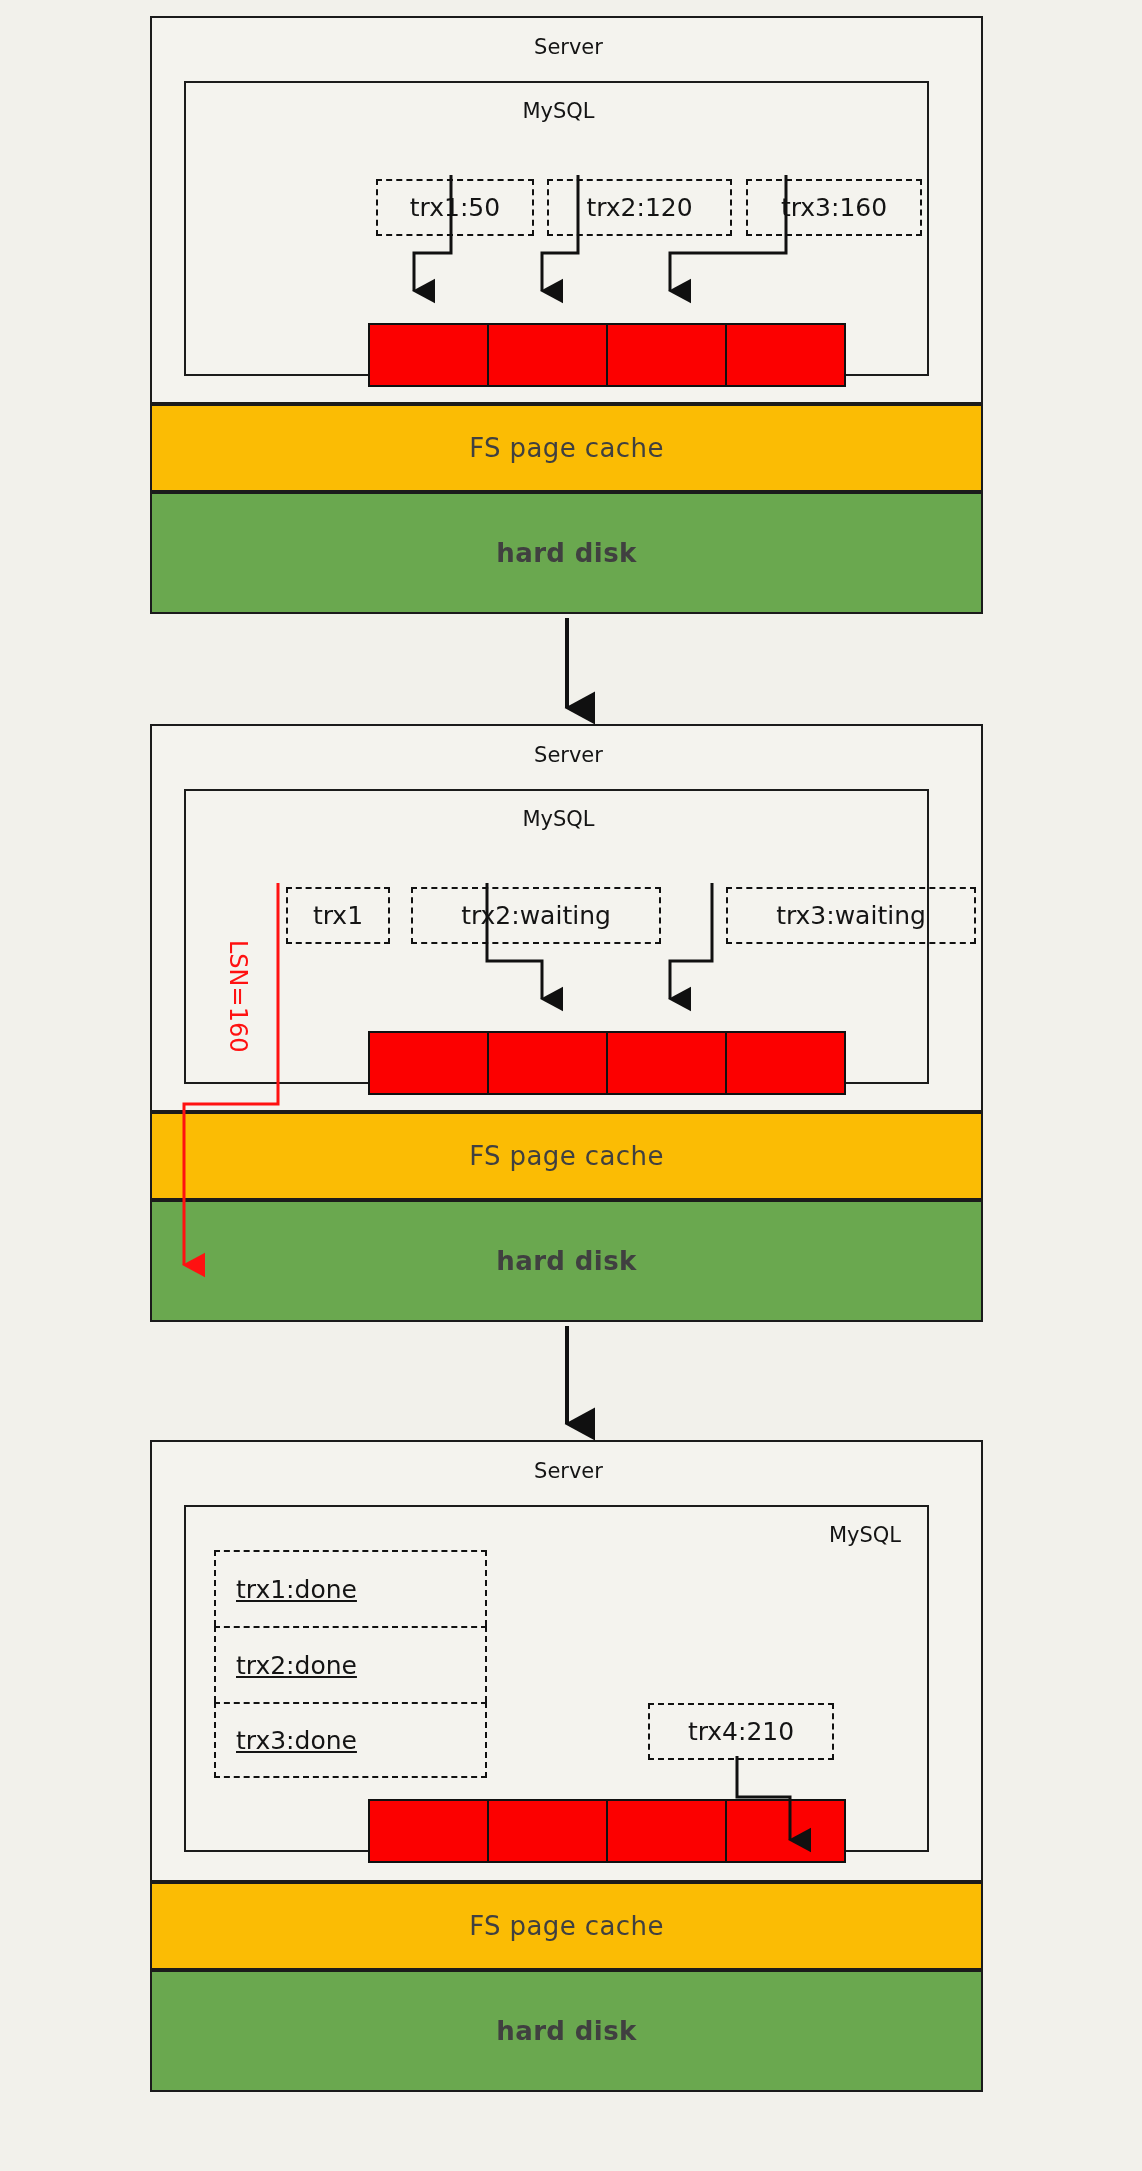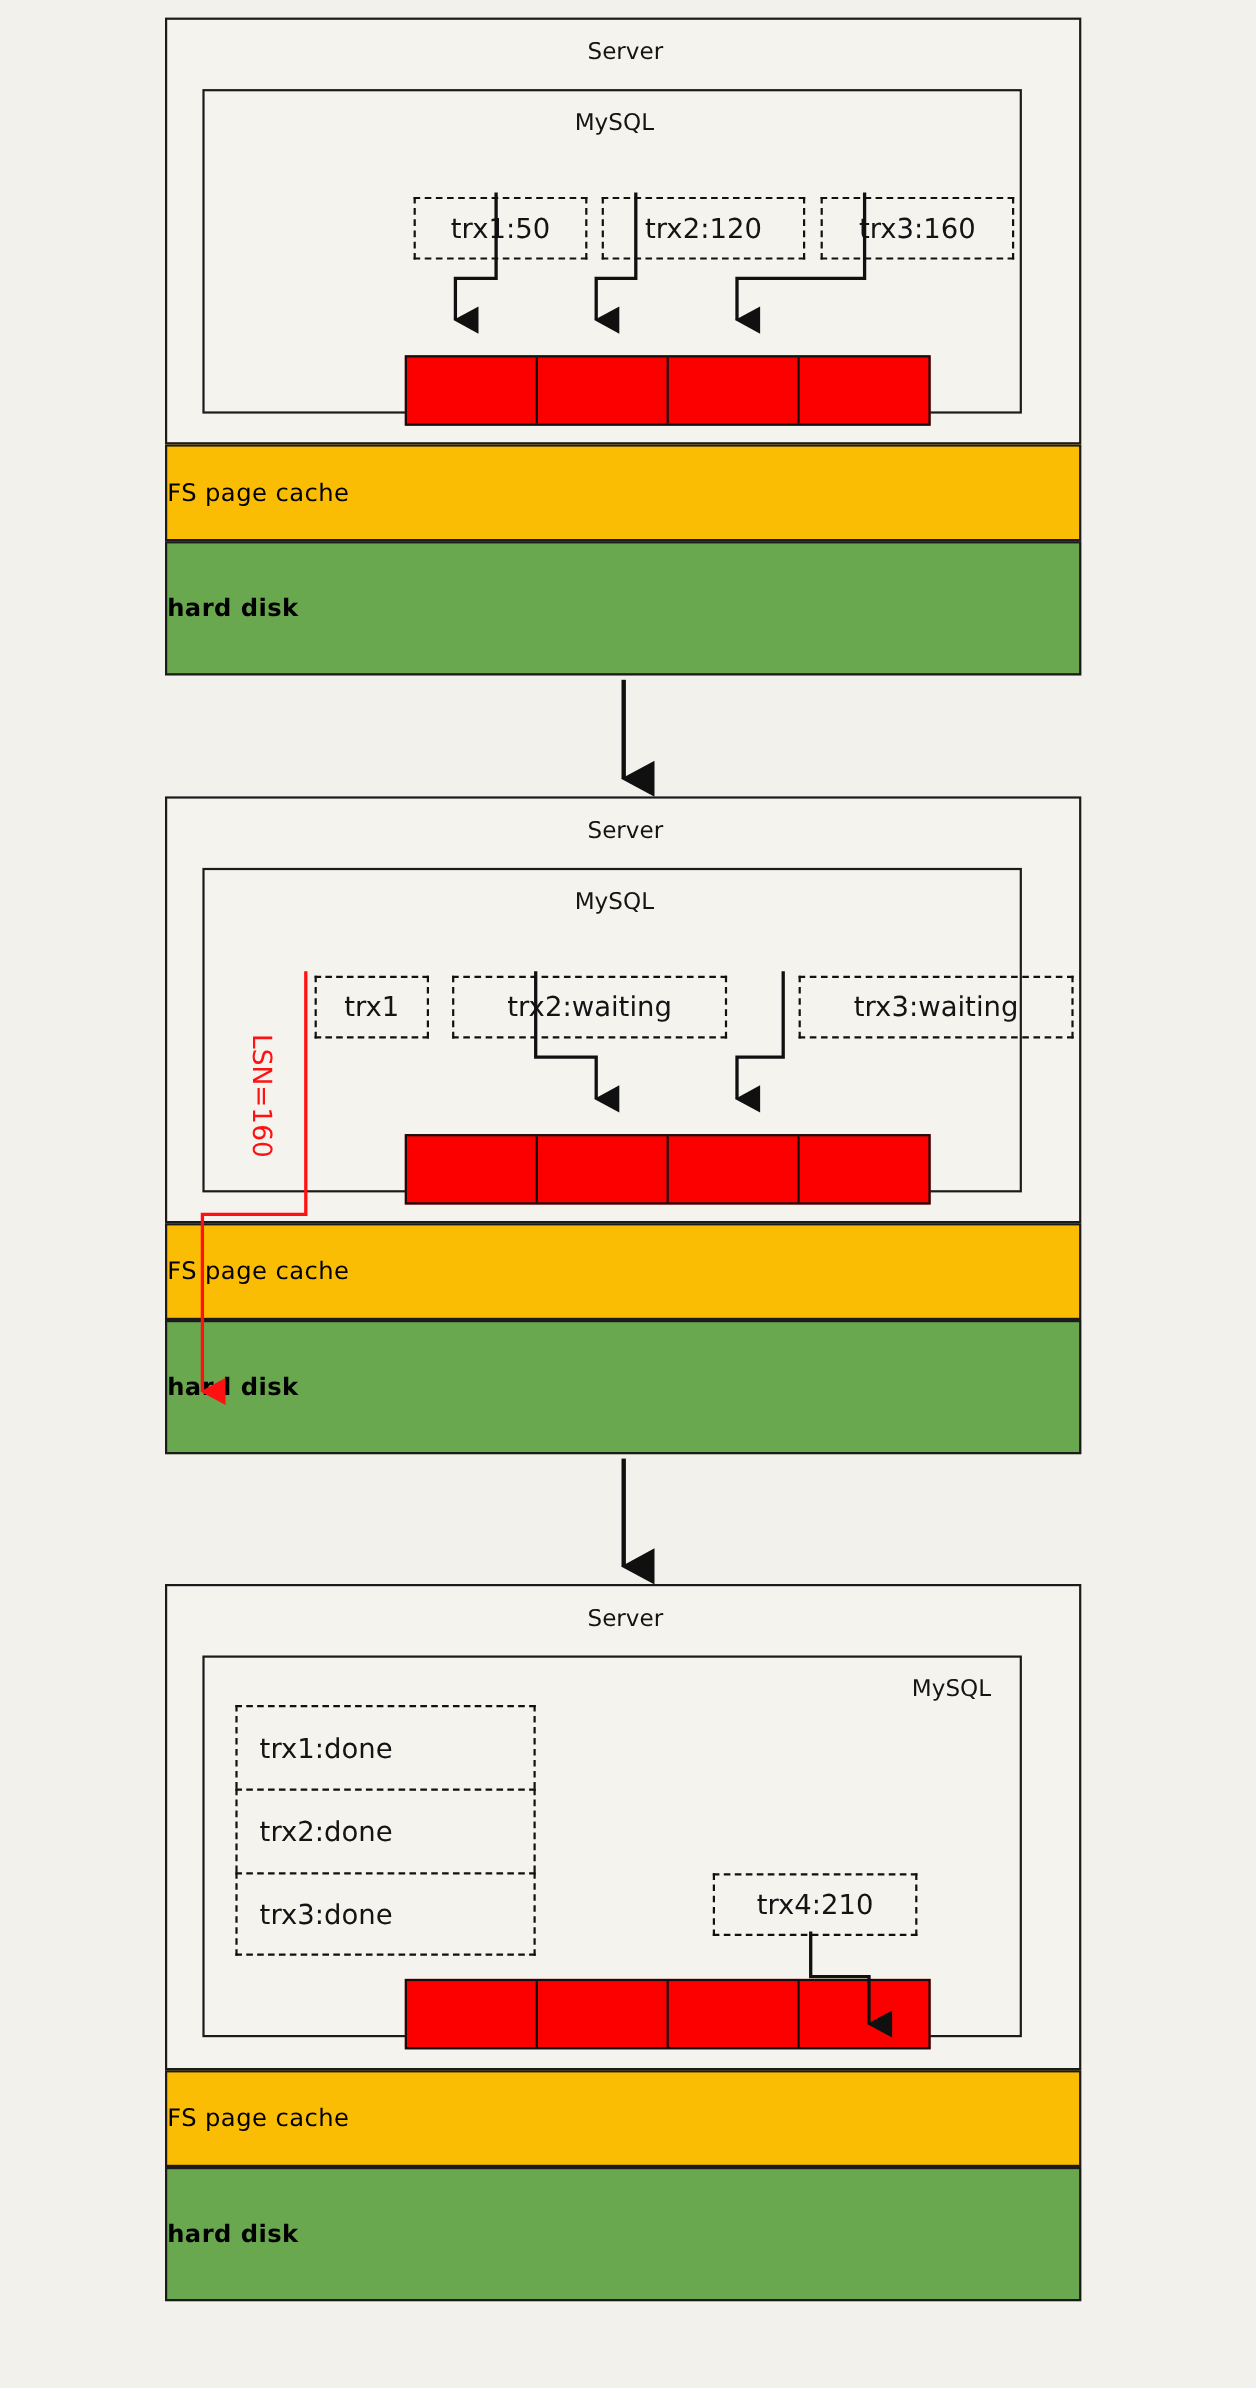--- a/index.html
+++ b/index.html
@@ -15,23 +15,23 @@
   
   .abs{position:absolute;box-sizing:border-box;}
 
   
   .server-panel{
     border:2.5px solid #1b1b1b;
     background:#f4f3ee;
   }
   .band{
     border:2.5px solid #1b1b1b;
-    display:flex;align-items:center;justify-content:flex-start;
-    color:#000000;
-    font-size:22px;
+    display:flex;align-items:center;justify-content:center;
+    color:#404040;
+    font-size:26px;
     letter-spacing:.4px;
   }
   .band.cache{background:#fbbc04;}
   .band.disk{background:#6aa84f;font-weight:bold;}
 
   .mysql-box{
     border:2.2px solid #1b1b1b;
     background:#f4f3ee;
     padding-left:32px;
   }
@@ -43,21 +43,21 @@
   }
 
   
   .trx{
     border:2.6px dashed #111111;
     background:transparent;
     display:flex;align-items:center;justify-content:center;
     font-size:25px;color:#141414;
     white-space:nowrap;
   }
-  .trx.left{justify-content:flex-start;padding-left:20px;}
+  .trx.left{justify-content:flex-start;padding-left:20px;text-decoration:underline;}
 
   
   .trx-stack{
     border:2.6px dashed #111111;
     border-bottom:none;
   }
   .trx-stack.last{border-bottom:2.6px dashed #111111;}
 
   
   .logbar{

